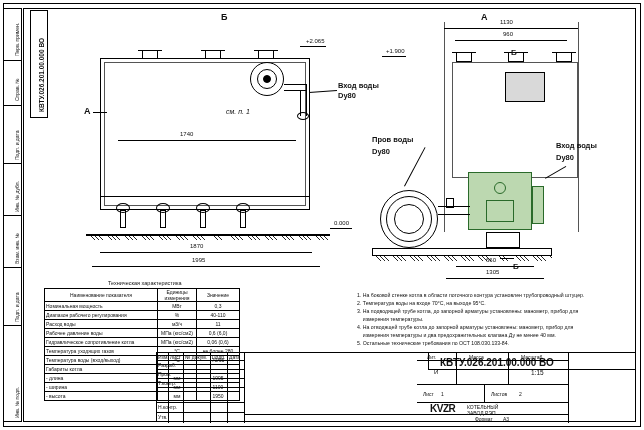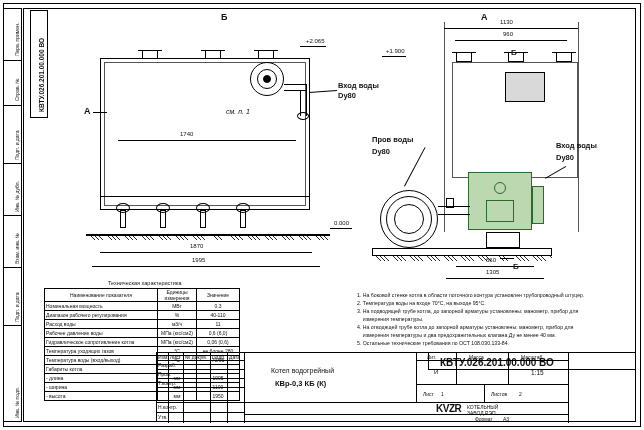--- a/index.html
+++ b/index.html
@@ -281,24 +281,20 @@
     </div>
     <div class="tbcell br" style="left:0;top:60px;width:88px;height:10px;">
       <span class="abs" style="left:1px;top:1px;">Утв.</span>
     </div>
 
     <div class="ln vl" style="left:11px;top:0;height:70px;"></div>
     <div class="ln vl" style="left:26px;top:0;height:70px;"></div>
     <div class="ln vl" style="left:53px;top:0;height:70px;"></div>
     <div class="ln vl" style="left:70px;top:0;height:70px;"></div>
 
-    <div class="tbcell br bb" style="left:88px;top:0;width:172px;height:50px;">
-      <span class="abs" style="left:26px;top:14px;font-size:7px;">Котел водогрейный</span>
-      <span class="abs" style="left:30px;top:26px;font-size:7.5px;font-weight:bold;">КВр-0,3 КБ (К)</span>
-    </div>
 
     <div class="tbcell br bb" style="left:260px;top:0;width:40px;height:8px;">
       <span class="abs" style="left:10px;top:1px;">Лит.</span>
     </div>
     <div class="tbcell br bb" style="left:300px;top:0;width:52px;height:8px;">
       <span class="abs" style="left:12px;top:1px;">Масса</span>
     </div>
     <div class="tbcell br bb" style="left:352px;top:0;width:60px;height:8px;">
       <span class="abs" style="left:12px;top:1px;">Масштаб</span>
     </div>
@@ -317,21 +313,21 @@
       <span class="abs" style="left:24px;top:6px;">1</span>
     </div>
     <div class="tbcell br bb" style="left:328px;top:32px;width:84px;height:18px;">
       <span class="abs" style="left:6px;top:6px;">Листов</span>
       <span class="abs" style="left:34px;top:6px;">2</span>
     </div>
 
     <div class="tbcell br bb" style="left:88px;top:50px;width:324px;height:12px;">
       <span class="abs" style="left:222px;top:1px;font-size:5px;">КОТЕЛЬНЫЙ</span>
       <span class="abs" style="left:222px;top:7px;font-size:5px;">ЗАВОД РЭП</span>
-      <span class="logo" style="left:191px;top:0px;">KVZR</span>
+      <span class="logo" style="left:185px;top:0px;">KVZR</span>
     </div>
 
     <div class="tbcell br" style="left:88px;top:62px;width:324px;height:8px;">
       <span class="abs" style="left:230px;top:1px;">Формат</span>
       <span class="abs" style="left:258px;top:1px;">А3</span>
     </div>
 
     <div class="tbcell" style="left:412px;top:0;width:68px;height:70px;"></div>
   </div>
 </div>

